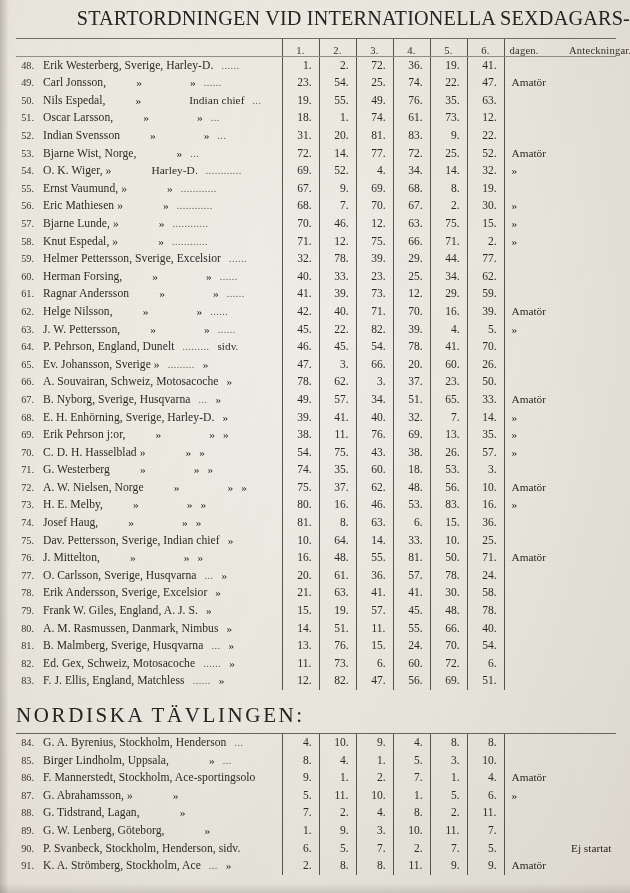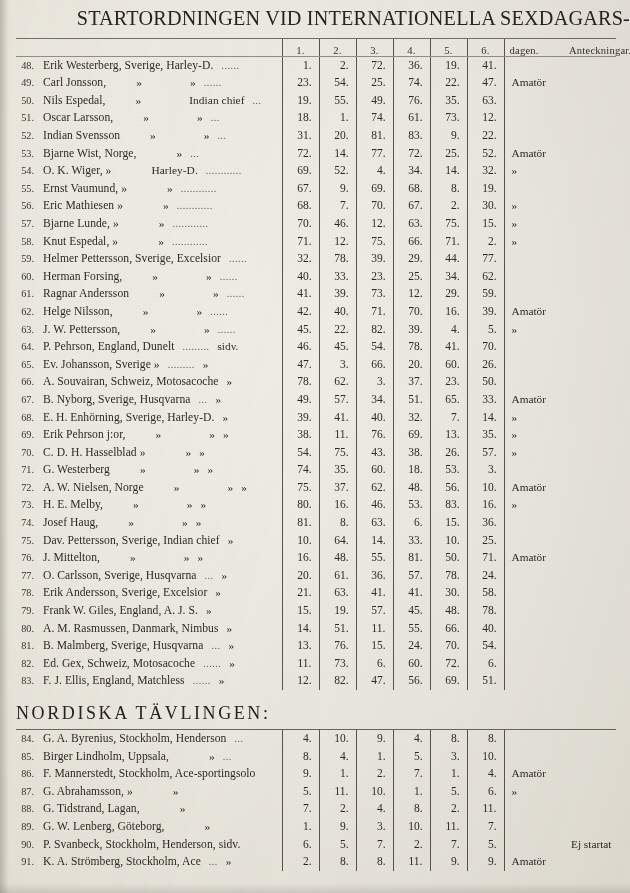--- a/index.html
+++ b/index.html
@@ -124,21 +124,21 @@
     letter-spacing: 0.5px;
     font-size: 10px;
   }
   .name-tail {
     font-size: 11.2px;
   }
   .guil { font-size: 11.4px; }
 
   
   .section-head {
-    font-size: 18px;
+    font-size: 21px;
     letter-spacing: 2.6px;
     color: #272320;
     padding: 13px 16px 5px 16px;
   }
   .sec-rule {
     margin: 0 14px 0 16px;
     height: 1px;
     background: #4a463f;
     opacity: 0.8;
   }

